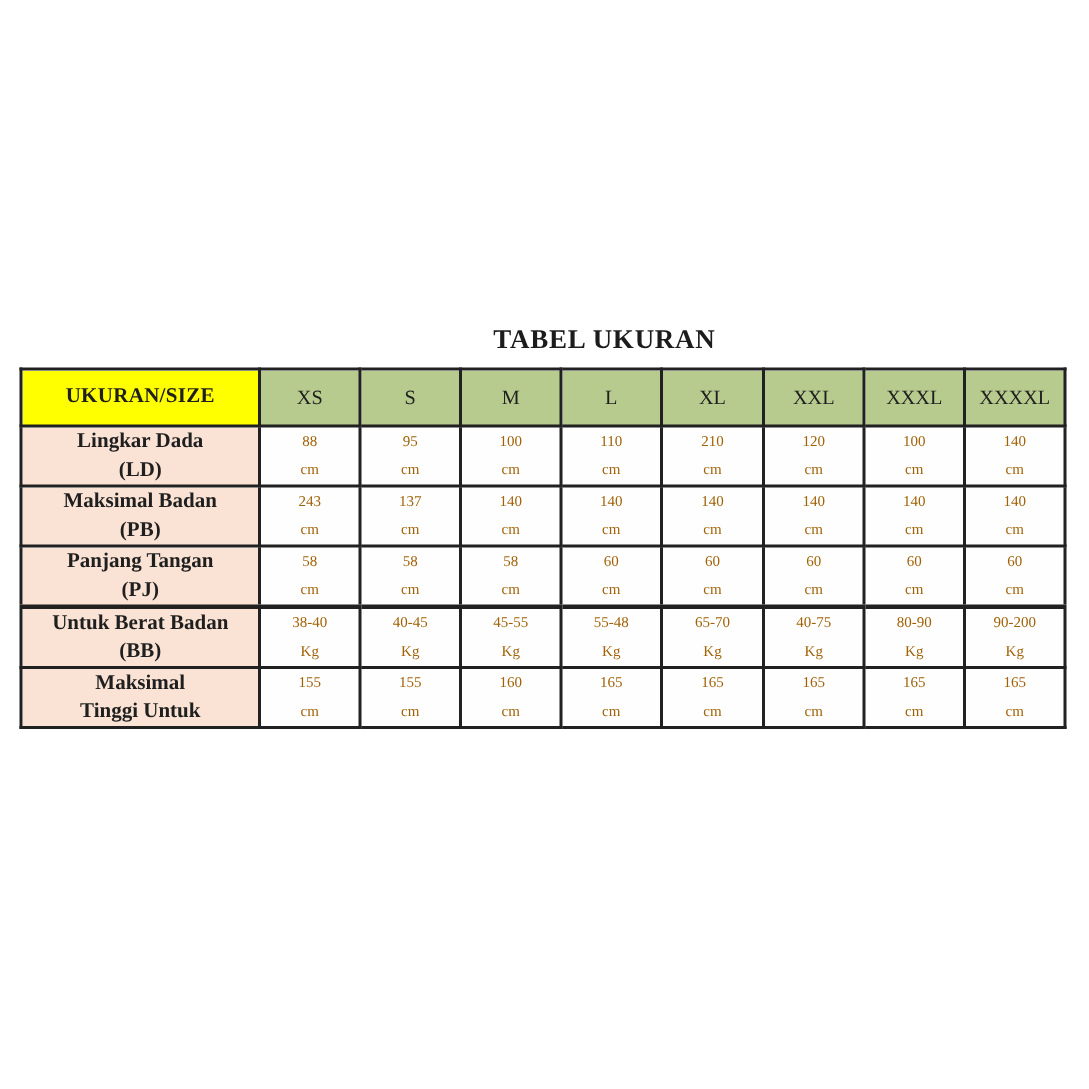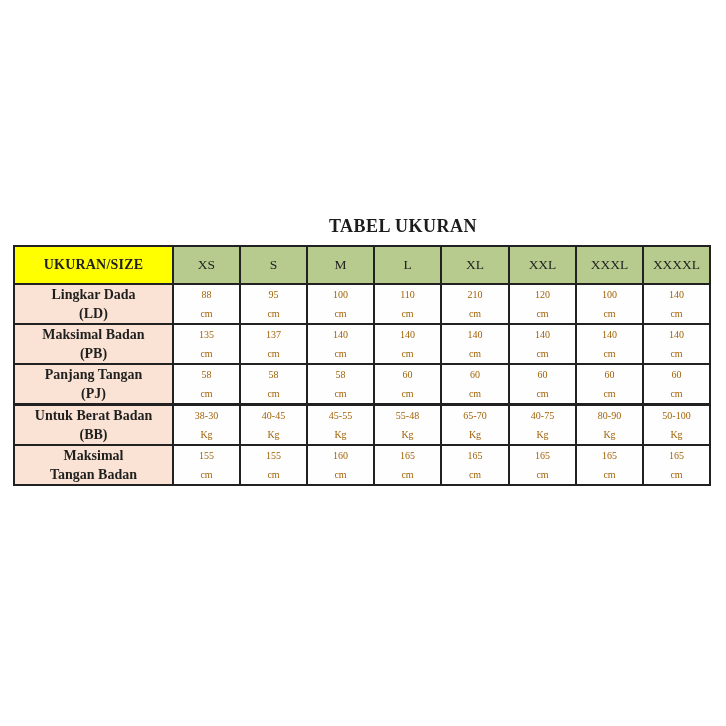--- a/index.html
+++ b/index.html
@@ -135,21 +135,21 @@
           <div>140</div>
           <div>cm</div>
         </td>
     </tr>
     <tr>
       <td class="row-label two-line">
         <div>Maksimal Badan</div>
         <div>(PB)</div>
       </td>
       <td class="value-cell two-line">
-          <div>135</div>
+          <div>243</div>
           <div>cm</div>
         </td>
       <td class="value-cell two-line">
           <div>137</div>
           <div>cm</div>
         </td>
       <td class="value-cell two-line">
           <div>140</div>
           <div>cm</div>
         </td>
@@ -211,21 +211,21 @@
           <div>60</div>
           <div>cm</div>
         </td>
     </tr>
     <tr class="thick-top">
       <td class="row-label two-line">
         <div>Untuk Berat Badan</div>
         <div>(BB)</div>
       </td>
       <td class="value-cell two-line">
-          <div>38-30</div>
+          <div>38-40</div>
           <div>Kg</div>
         </td>
       <td class="value-cell two-line">
           <div>40-45</div>
           <div>Kg</div>
         </td>
       <td class="value-cell two-line">
           <div>45-55</div>
           <div>Kg</div>
         </td>
@@ -239,28 +239,28 @@
         </td>
       <td class="value-cell two-line">
           <div>40-75</div>
           <div>Kg</div>
         </td>
       <td class="value-cell two-line">
           <div>80-90</div>
           <div>Kg</div>
         </td>
       <td class="value-cell two-line">
-          <div>50-100</div>
+          <div>90-200</div>
           <div>Kg</div>
         </td>
     </tr>
     <tr>
       <td class="row-label two-line">
         <div>Maksimal</div>
-        <div>Tangan Badan</div>
+        <div>Tinggi Untuk</div>
       </td>
       <td class="value-cell two-line">
           <div>155</div>
           <div>cm</div>
         </td>
       <td class="value-cell two-line">
           <div>155</div>
           <div>cm</div>
         </td>
       <td class="value-cell two-line">

